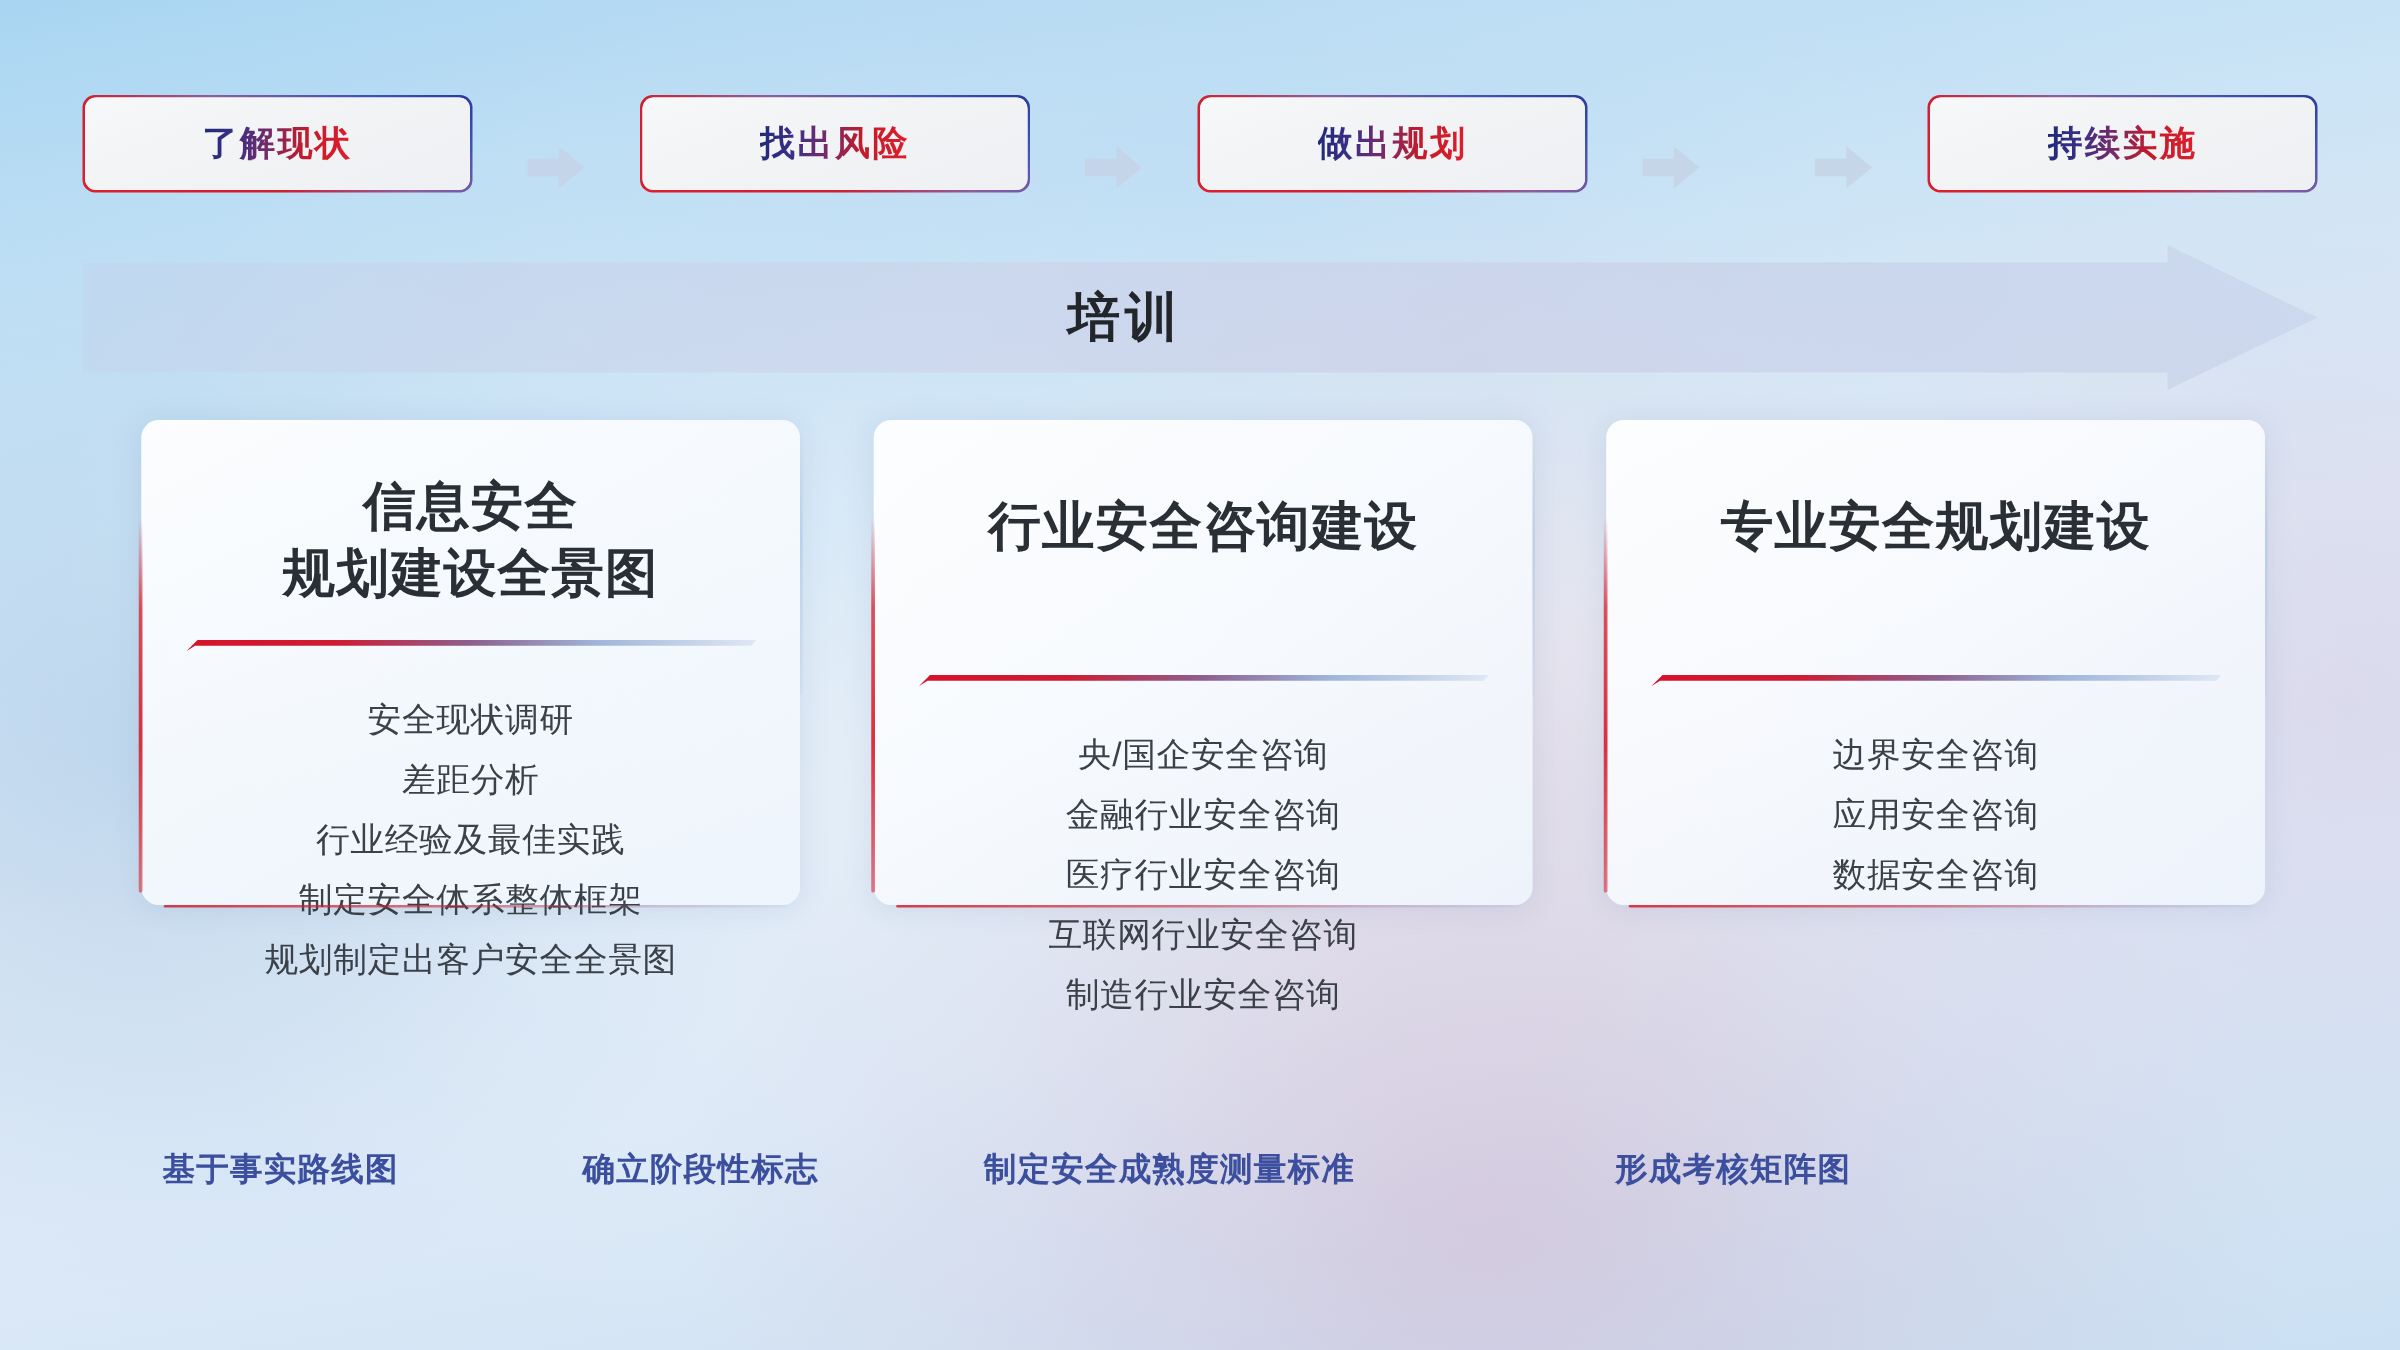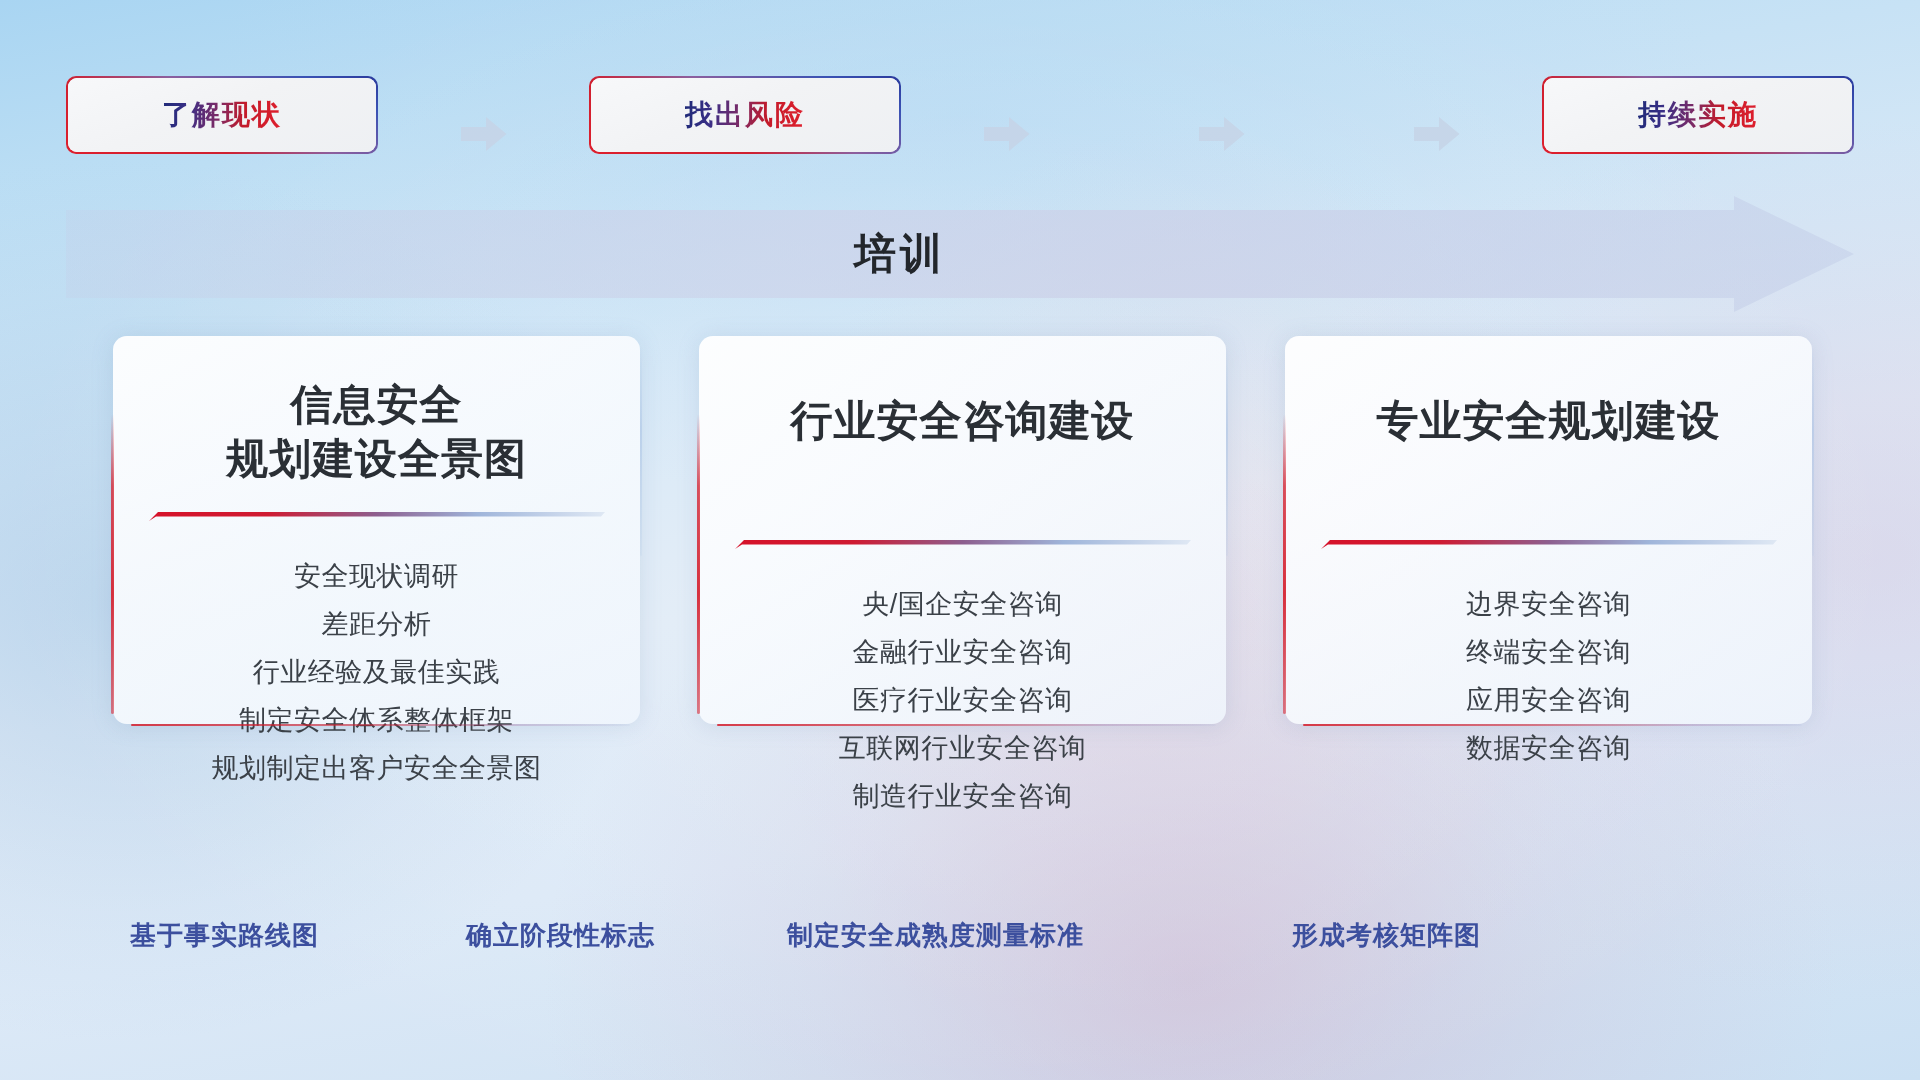--- a/index.html
+++ b/index.html
@@ -249,20 +249,23 @@
     <div class="step-box">
       <span class="step-label">找出风险</span>
     </div>
 
     <div class="step-arrow">
       <svg width="46" height="36" viewBox="0 0 46 36" aria-hidden="true">
         <path d="M0 11 H25 V1 L45.5 18 L25 35 V25 H0 Z" fill="#c6d3e6" opacity="0.85"></path>
       </svg>
     </div>
 
+    <div class="step-box">
+      <span class="step-label">做出规划</span>
+    </div>
 
     <div class="step-arrow">
       <svg width="46" height="36" viewBox="0 0 46 36" aria-hidden="true">
         <path d="M0 11 H25 V1 L45.5 18 L25 35 V25 H0 Z" fill="#c6d3e6" opacity="0.85"></path>
       </svg>
     </div>
 
 
     <div class="step-arrow">
       <svg width="46" height="36" viewBox="0 0 46 36" aria-hidden="true">
@@ -363,21 +366,20 @@
               <stop offset="72%" stop-color="#9fb5da"></stop>
               <stop offset="100%" stop-color="#dfe8f4"></stop>
             </linearGradient>
           </defs>
           <path d="M0 9 L9 0 H456 L452 4.6 H7 Z" fill="url(#dg3)"></path>
         </svg>
       </div>
 
       <ul class="card-list">
         <li>边界安全咨询</li>
-        <li>终端安全咨询</li>
         <li>应用安全咨询</li>
         <li>数据安全咨询</li>
       </ul>
     </div>
 
   </div>
 
   <div class="captions">
     <div class="caption" style="left:130px">基于事实路线图</div>
     <div class="caption" style="left:466px">确立阶段性标志</div>

